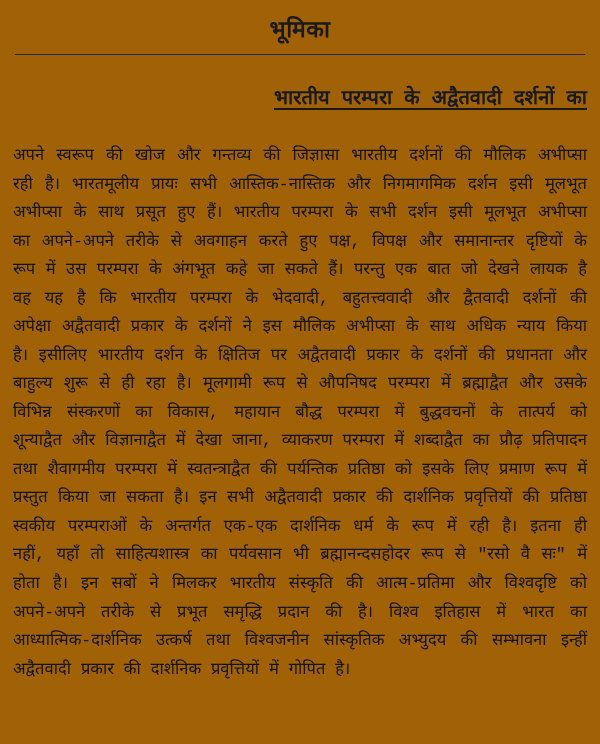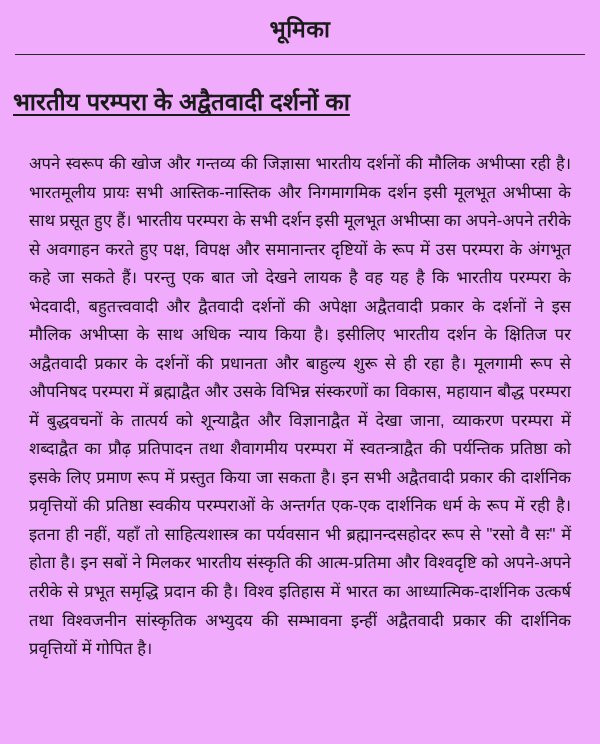--- a/index.html
+++ b/index.html
@@ -4,55 +4,55 @@
 <style>
   html, body {
     margin: 0;
     padding: 0;
     background: #ffffff;
   }
   .page {
     width: 600px;
     height: 744px;
     box-sizing: border-box;
-    background: #f0abfc;
+    background: #a16207;
     color: #1a1a1a;
-    font-family: Liberation Sans, sans-serif;
+    font-family: Liberation Mono, monospace;
     padding: 8px 13px 10px 13px;
     overflow: hidden;
   }
   .title {
     text-align: center;
     font-size: 23px;
     font-weight: 700;
     margin: 4px 0 10px 0;
     letter-spacing: 0.5px;
   }
   .rule {
     border-top: 1.5px solid #2a2a2a;
     margin: 0 2px 26px 2px;
     height: 0;
   }
   .subtitle {
-    text-align: left;
-    font-size: 24px;
+    text-align: right;
+    font-size: 20px;
     font-weight: 700;
     line-height: 1.75;
     margin: 0 0 26px 0;
   }
   .subtitle .u {
     text-decoration: underline;
     text-underline-offset: 4px;
     text-decoration-thickness: 1.5px;
   }
   .body-text {
     font-size: 16.5px;
     line-height: 1.73;
     text-align: justify;
-    margin: 16px;
+    margin: 0;
     color: #141414;
   }
 </style>
 </head>
 <body>
 
 <div class="page">
 
   <h1 class="title">भूमिका</h1>
 

